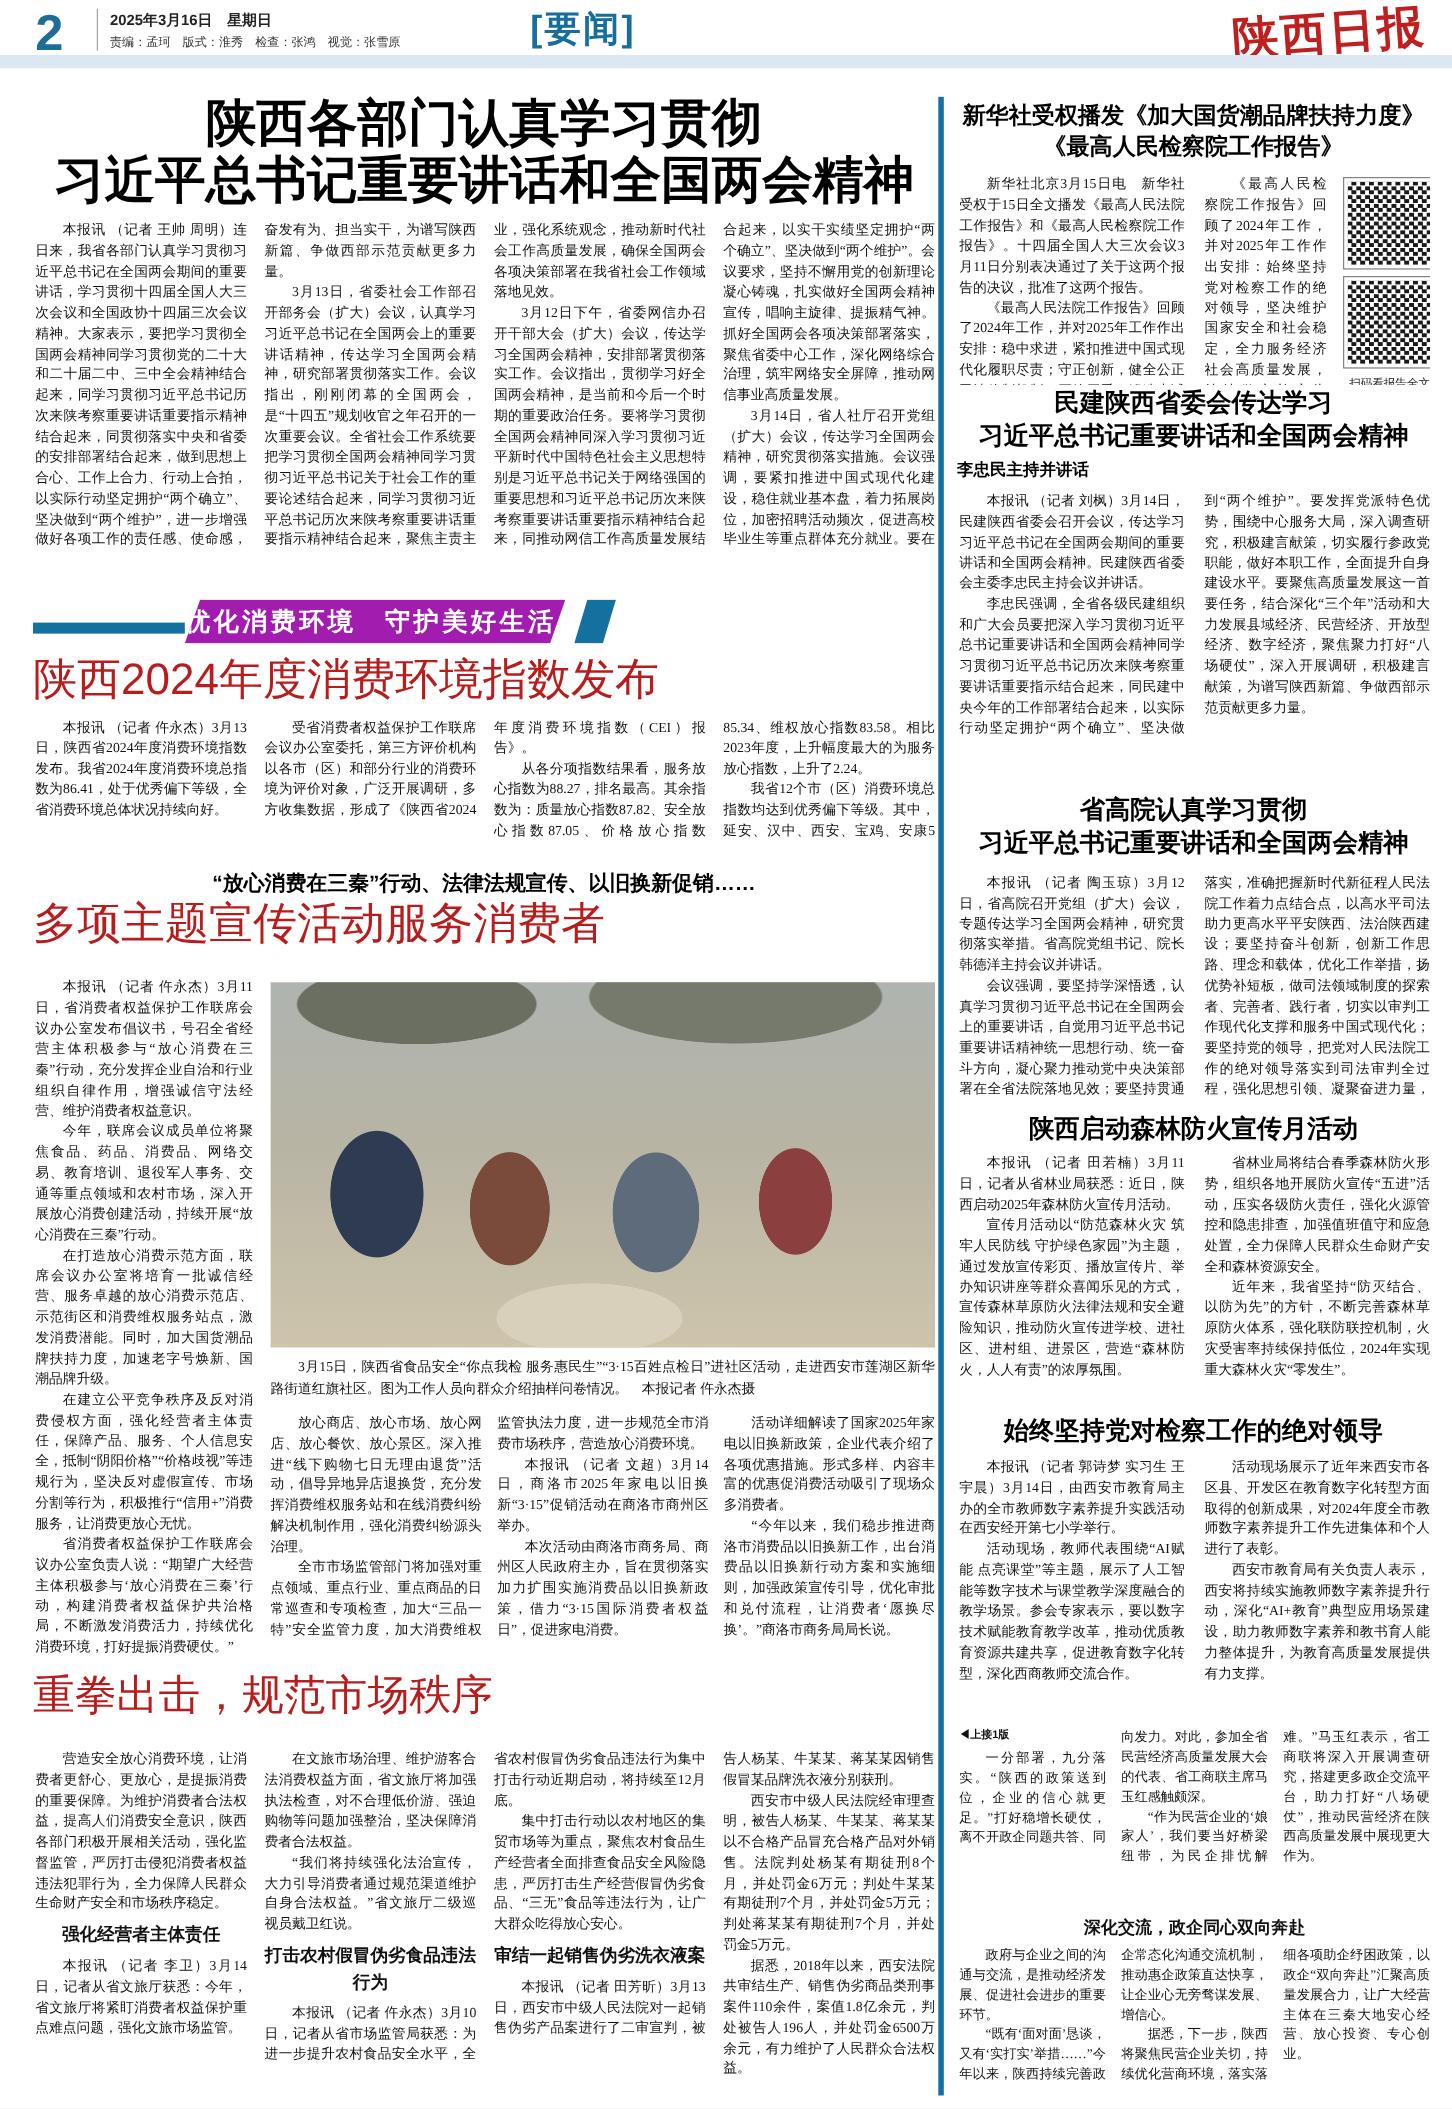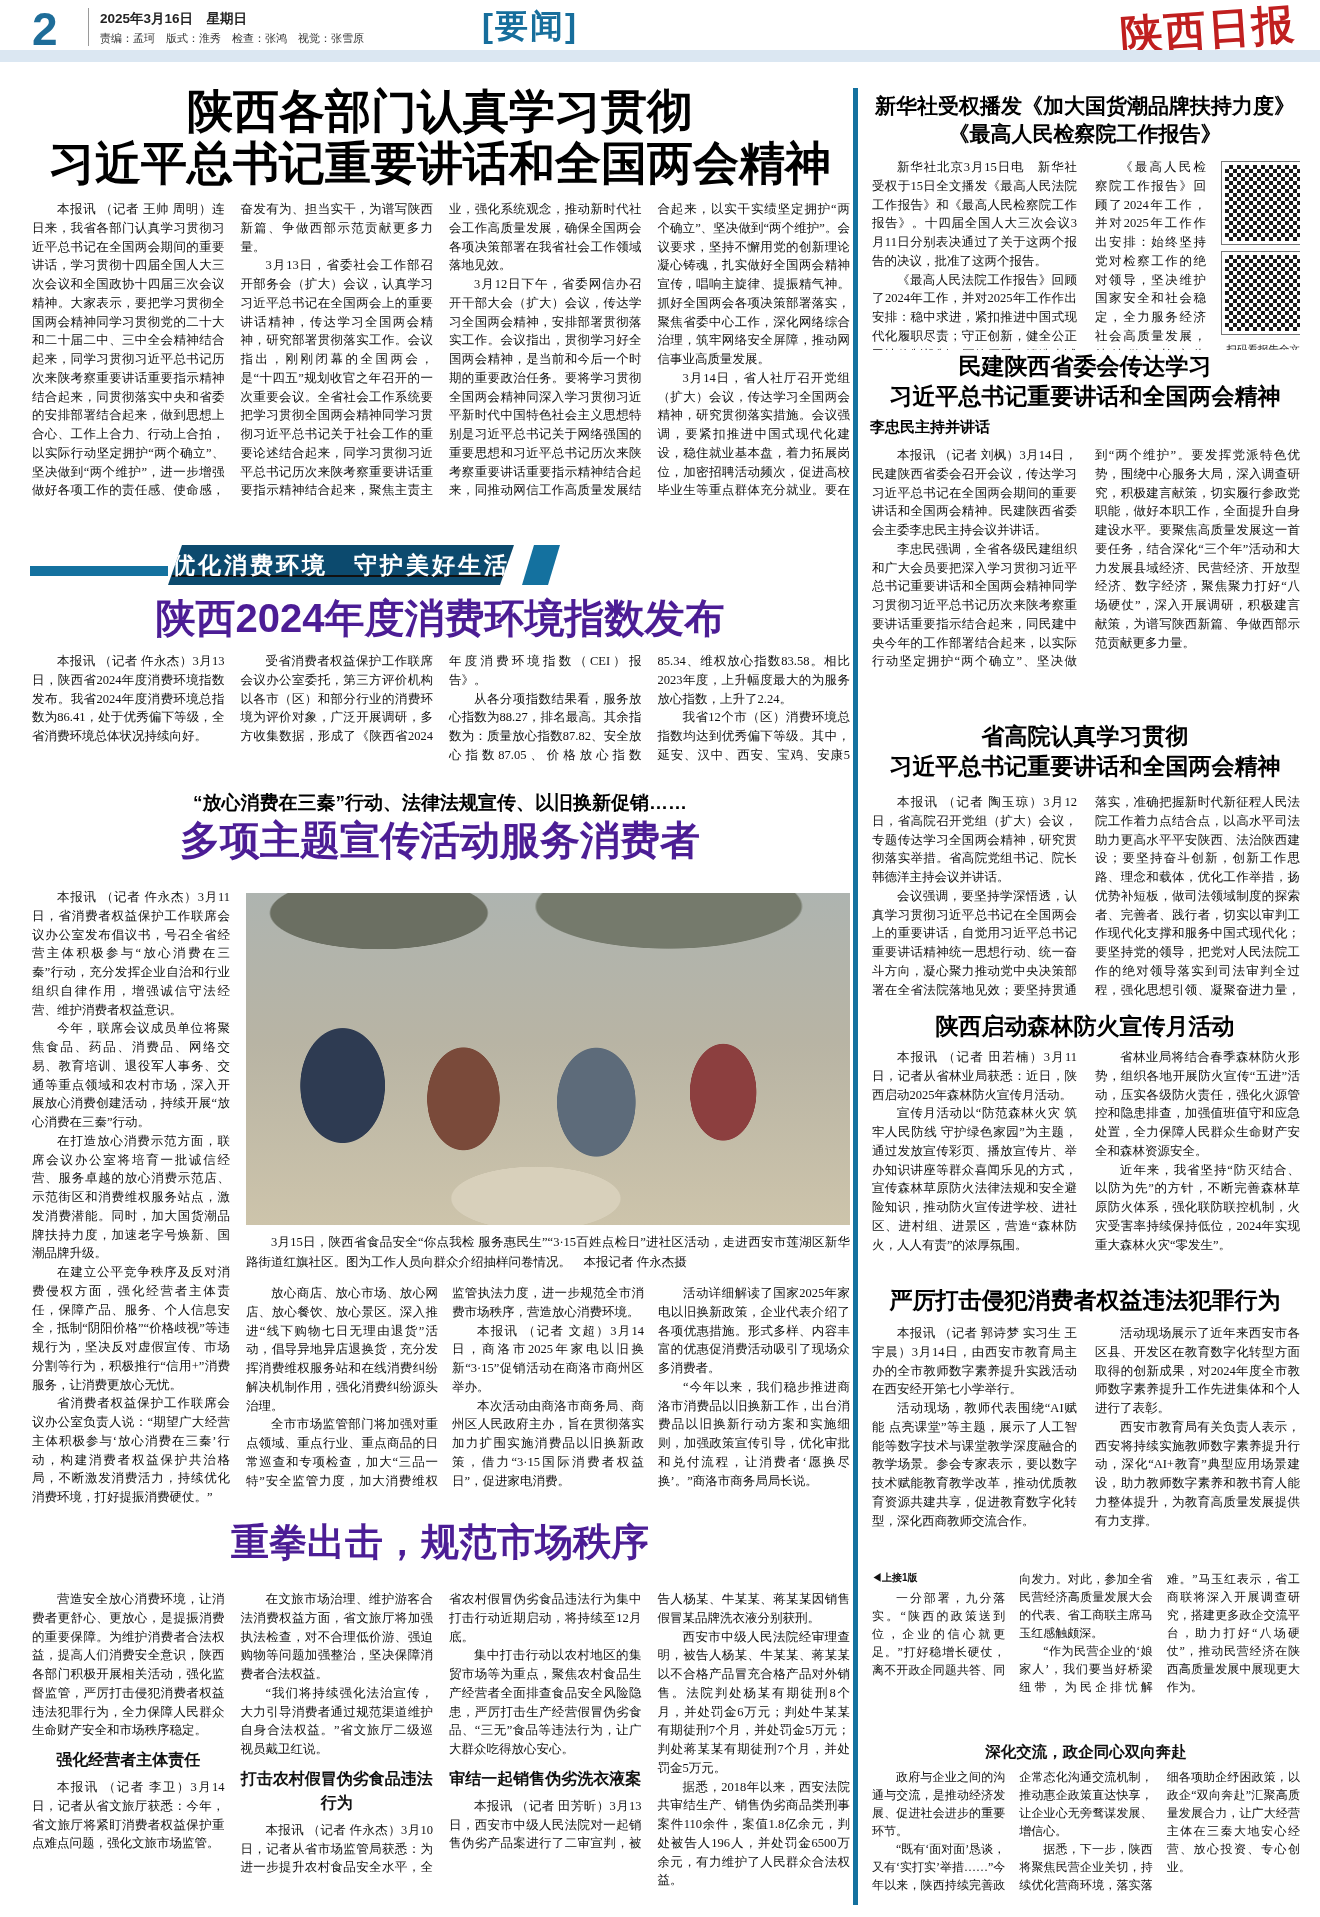--- a/index.html
+++ b/index.html
@@ -10,34 +10,34 @@
   .pagenum{font-family:"Liberation Sans",sans-serif;font-weight:bold;font-size:46px;color:#1e6d99;line-height:1;}
   .hdr-divider{width:1px;background:#9a9a9a;}
   .hdr-date{font-size:13.5px;font-weight:bold;color:#222;font-family:"Liberation Sans",sans-serif;}
   .hdr-credits{font-size:11px;color:#333;font-family:"Liberation Sans",sans-serif;}
   .section-tag{font-family:"Liberation Sans",sans-serif;font-weight:bold;font-size:33px;color:#176e9c;letter-spacing:2px;}
   .masthead{font-family:"Liberation Serif",serif;font-weight:bold;font-size:42px;color:#c01f1f;transform:rotate(-4deg);letter-spacing:2px;}
   .strip{background:#dbe7f2;}
   .vrule{background:#14719f;}
   
   .h-xl{font-family:"Liberation Sans",sans-serif;font-weight:bold;font-size:46px;line-height:1.1;text-align:center;color:#000;}
-  .h-lg{font-family:"Liberation Sans",sans-serif;font-weight:bold;font-size:40px;line-height:1.1;text-align:center;color:#4c1d95;}
+  .h-lg{font-family:"Liberation Sans",sans-serif;font-weight:normal;font-size:40px;line-height:1.1;color:#b91c1c;}
   .h-md{font-family:"Liberation Sans",sans-serif;font-weight:bold;font-size:23px;line-height:1.25;text-align:center;color:#000;}
   .h-sm{font-family:"Liberation Sans",sans-serif;font-weight:bold;font-size:21px;line-height:1.3;text-align:center;color:#000;}
   .kicker{font-family:"Liberation Sans",sans-serif;font-weight:bold;font-size:19px;text-align:center;color:#000;}
   .speaker{font-family:"Liberation Sans",sans-serif;font-weight:bold;font-size:15px;text-align:left;color:#000;}
   .body-txt{font-size:12.5px;line-height:1.5;overflow:hidden;}
   .body-txt p{margin:0;text-indent:2em;text-align:justify;}
   .cols4{column-count:4;column-gap:16px;}
   .cols3{column-count:3;column-gap:14px;}
   .cols2{column-count:2;column-gap:18px;}
   .subhead-inline{font-family:"Liberation Sans",sans-serif;font-weight:bold;font-size:16px;text-align:center;margin:8px 0 6px 0;}
   
-  .banner-main{background:#0c4a6e;clip-path:polygon(14px 0,100% 0,calc(100% - 14px) 100%,0 100%);
-               display:flex;align-items:center;justify-content:center;text-decoration:underline;}
+  .banner-main{background:#a21caf;clip-path:polygon(14px 0,100% 0,calc(100% - 14px) 100%,0 100%);
+               display:flex;align-items:center;justify-content:flex-start;}
   .banner-label{color:#fff;font-family:"Liberation Sans",sans-serif;font-weight:bold;font-size:23px;letter-spacing:3px;}
   .banner-piece{background:#14719f;clip-path:polygon(12px 0,100% 0,calc(100% - 12px) 100%,0 100%);}
   .banner-tail{background:#14719f;}
   
   .photo{background:
      radial-gradient(180px 60px at 22% 6%, #6b6f62 0 60%, transparent 61%),
      radial-gradient(220px 70px at 70% 4%, #757a6c 0 60%, transparent 61%),
      radial-gradient(70px 95px at 16% 58%, #2e3b52 0 60%, transparent 61%),
      radial-gradient(60px 85px at 36% 62%, #7a4a3a 0 60%, transparent 61%),
      radial-gradient(65px 90px at 58% 63%, #5d6b7a 0 60%, transparent 61%),
@@ -170,21 +170,21 @@
     </div>
 
   <div class="abs h-md" style="left:870px;top:1012px;width:430px;">陕西启动森林防火宣传月活动</div>
   <div class="abs body-txt cols2" style="left:872px;top:1048px;width:428px;height:218px;">
       <p>本报讯 （记者 田若楠）3月11日，记者从省林业局获悉：近日，陕西启动2025年森林防火宣传月活动。</p>
       <p>宣传月活动以“防范森林火灾 筑牢人民防线 守护绿色家园”为主题，通过发放宣传彩页、播放宣传片、举办知识讲座等群众喜闻乐见的方式，宣传森林草原防火法律法规和安全避险知识，推动防火宣传进学校、进社区、进村组、进景区，营造“森林防火，人人有责”的浓厚氛围。</p>
       <p>省林业局将结合春季森林防火形势，组织各地开展防火宣传“五进”活动，压实各级防火责任，强化火源管控和隐患排查，加强值班值守和应急处置，全力保障人民群众生命财产安全和森林资源安全。</p>
       <p>近年来，我省坚持“防灭结合、以防为先”的方针，不断完善森林草原防火体系，强化联防联控机制，火灾受害率持续保持低位，2024年实现重大森林火灾“零发生”。</p>
     </div>
 
-  <div class="abs h-md" style="left:870px;top:1286px;width:430px;">严厉打击侵犯消费者权益违法犯罪行为</div>
+  <div class="abs h-md" style="left:870px;top:1286px;width:430px;">始终坚持党对检察工作的绝对领导</div>
   <div class="abs body-txt cols2" style="left:872px;top:1324px;width:428px;height:240px;">
       <p>本报讯 （记者 郭诗梦 实习生 王宇晨）3月14日，由西安市教育局主办的全市教师数字素养提升实践活动在西安经开第七小学举行。</p>
       <p>活动现场，教师代表围绕“AI赋能 点亮课堂”等主题，展示了人工智能等数字技术与课堂教学深度融合的教学场景。参会专家表示，要以数字技术赋能教育教学改革，推动优质教育资源共建共享，促进教育数字化转型，深化西商教师交流合作。</p>
       <p>活动现场展示了近年来西安市各区县、开发区在教育数字化转型方面取得的创新成果，对2024年度全市教师数字素养提升工作先进集体和个人进行了表彰。</p>
       <p>西安市教育局有关负责人表示，西安将持续实施教师数字素养提升行动，深化“AI+教育”典型应用场景建设，助力教师数字素养和教书育人能力整体提升，为教育高质量发展提供有力支撑。</p>
     </div>
 
   <div class="abs body-txt cols3" style="left:872px;top:1570px;width:428px;height:168px;font-size:12px;">
     <div class="jump-marker">◀上接1版</div>
     <div>

